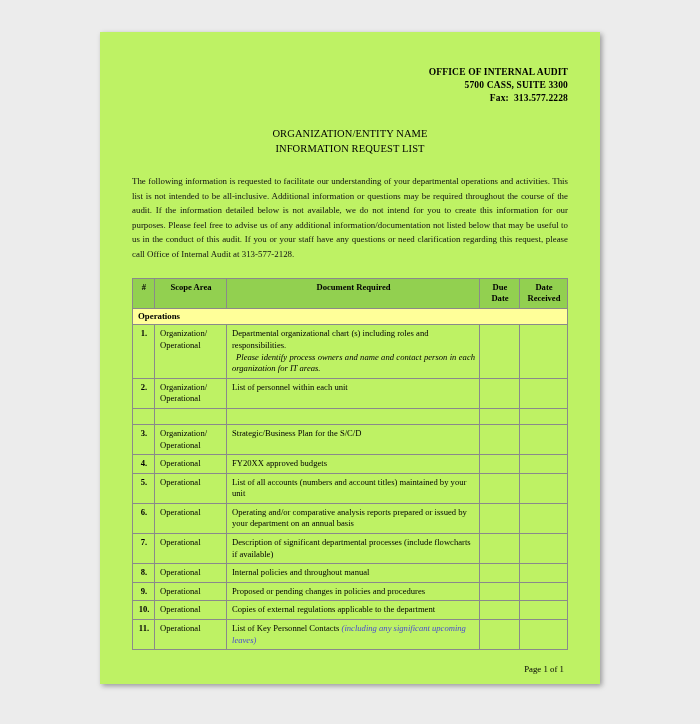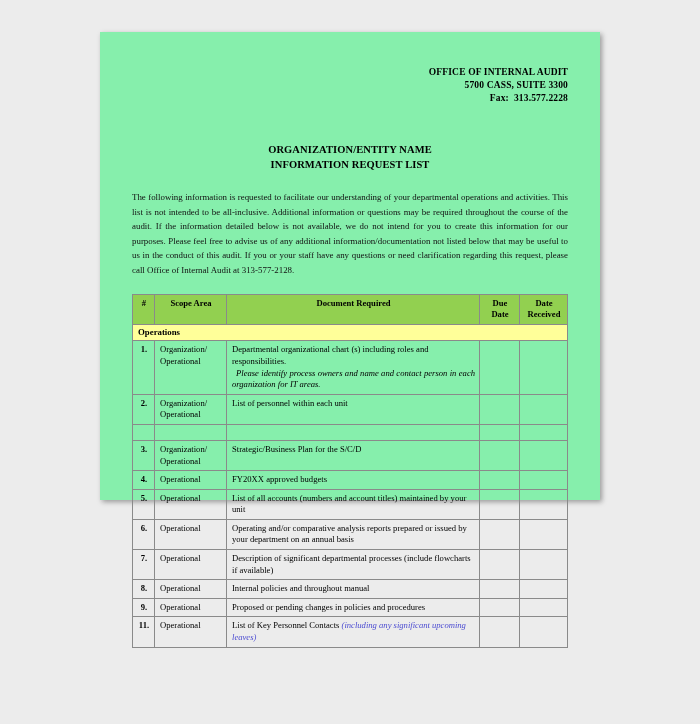--- a/index.html
+++ b/index.html
@@ -11,43 +11,43 @@
     height: 724px;
     background: #ececec;
     font-family: "Liberation Serif", serif;
     overflow: hidden;
   }
   .page {
     position: absolute;
     left: 100px;
     top: 32px;
     width: 500px;
-    height: 468px;
-    background: #86efac;
+    height: 652px;
+    background: #bef264;
     box-shadow: 2px 2px 5px rgba(0,0,0,0.35);
     box-sizing: border-box;
     padding: 22px 32px 0 32px;
   }
   .letterhead {
     text-align: right;
     font-weight: bold;
     font-size: 9.5px;
     line-height: 13px;
     letter-spacing: 0.15px;
     color: #000;
     margin-top: 12px;
   }
   .letterhead div { white-space: pre; }
   .doc-title {
     text-align: center;
-    font-weight: bold;
+    font-weight: normal;
     font-size: 10.5px;
     line-height: 15px;
     letter-spacing: 0.1px;
-    margin-top: 37px;
+    margin-top: 21px;
   }
   .intro {
     margin-top: 18px;
     font-size: 8.9px;
     line-height: 14.6px;
     text-align: justify;
     color: #111;
   }
   table.req {
     margin-top: 16px;
@@ -221,25 +221,33 @@
       </tr>
 
       <tr>
         <td class="num">9.</td>
         <td>Operational</td>
         <td>Proposed or pending changes in policies and procedures</td>
         <td></td>
         <td></td>
       </tr>
 
+      <tr>
+        <td class="num">10.</td>
+        <td>Operational</td>
+        <td>Copies of external regulations applicable to the department</td>
+        <td></td>
+        <td></td>
+      </tr>
 
       <tr>
         <td class="num">11.</td>
         <td>Operational</td>
         <td><span>List of Key Personnel Contacts </span><span class="blue-ital">(including any significant upcoming leaves)</span></td>
         <td></td>
         <td></td>
       </tr>
     </tbody>
   </table>
 
+  <div class="footer">Page 1 of 1</div>
 
 </div>
 
 </body></html>

